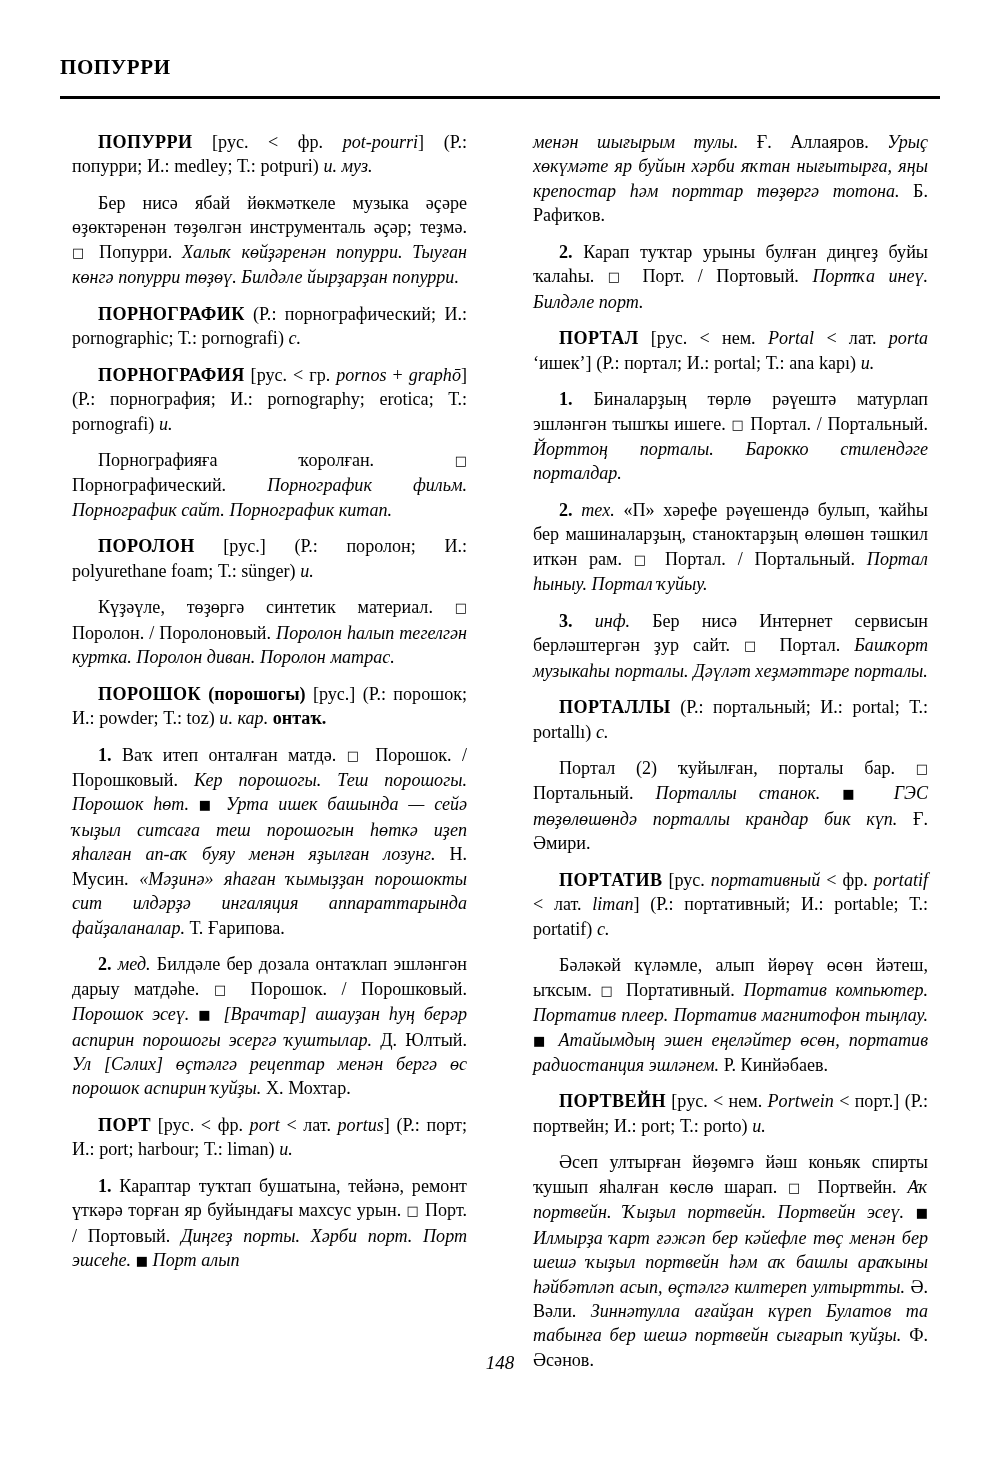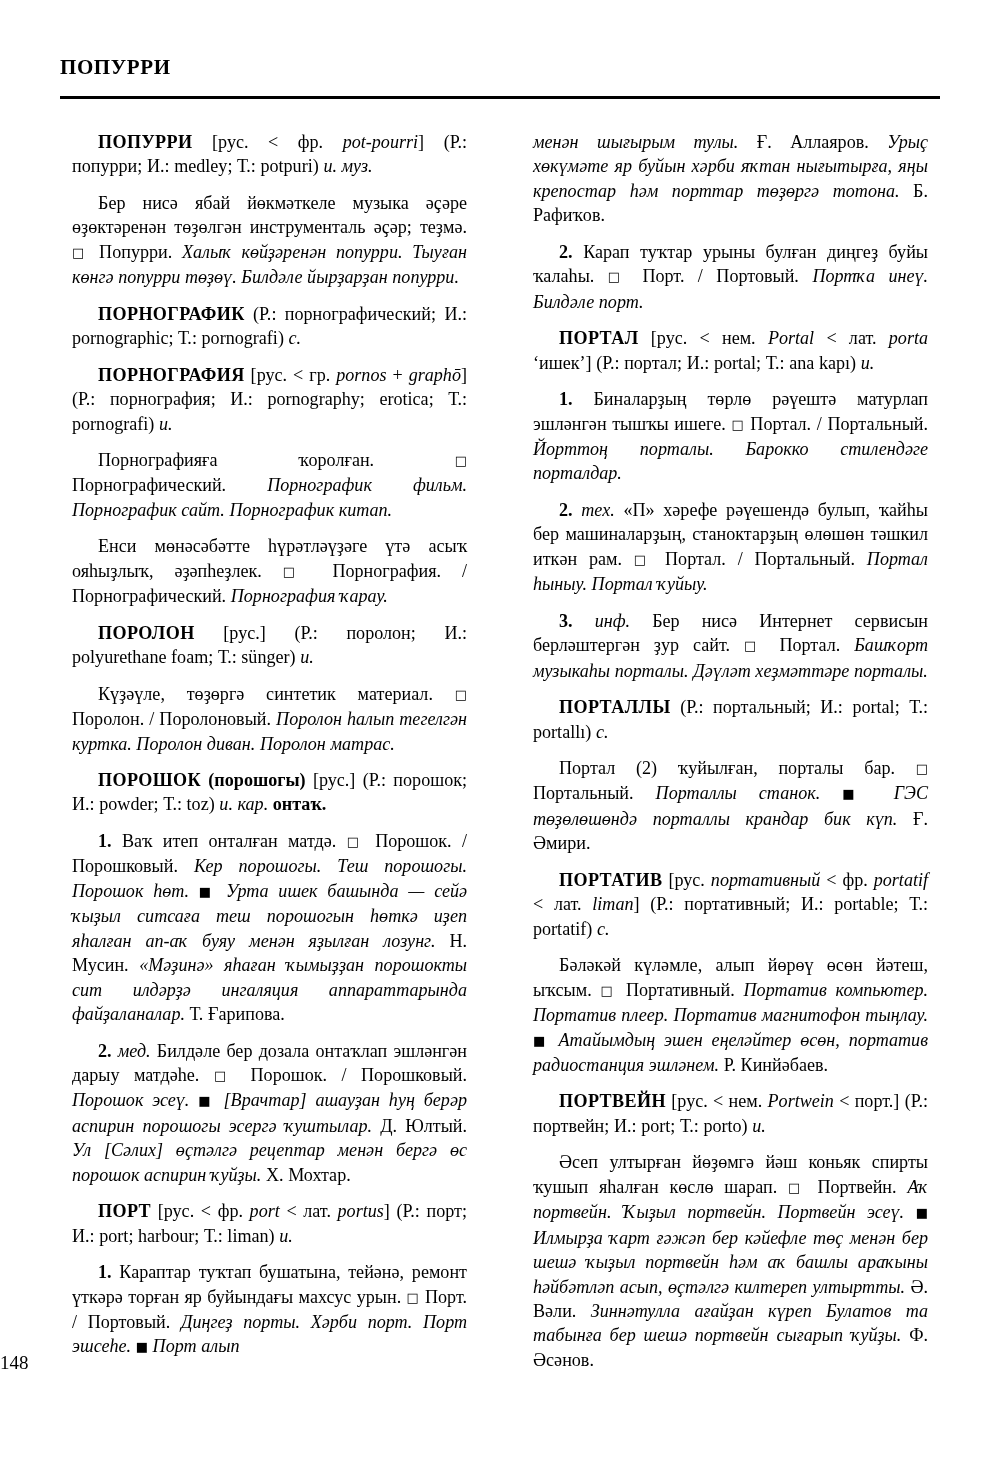--- a/index.html
+++ b/index.html
@@ -79,21 +79,23 @@
   .sqf {
     font-family: "DejaVu Sans", sans-serif;
     font-size: 13px;
     vertical-align: 1px;
   }
   .folio {
     position: absolute;
     top: 1352px;
     left: 0;
     width: 1000px;
+    text-align: center;
     font-size: 19px;
+    font-style: italic;
   }
 </style>
 </head>
 <body>
 
 <div class="page">
 
   <div class="running-head">ПОПУРРИ</div>
   <div class="head-rule"></div>
 
@@ -101,21 +103,20 @@
 
     <div class="col">
 
       <p class="e"><span class="hw">ПОПУРРИ</span> <span>[рус. &lt; фр. <span class="it">pot-pourri</span>]</span> <span>(Р.: попурри; И.: medley; Т.: potpuri)</span> <span class="it">и. муз.</span></p>
       <p class="e"><span>Бер нисә ябай йөкмәткеле музыка әҫәре өҙөктәренән төҙөлгән инструменталь әҫәр; теҙмә.</span> <span class="sq">□</span> <span>Попурри.</span> <span class="it">Халыҡ көйҙәренән попурри. Тыуған көнгә попурри төҙөү. Билдәле йырҙарҙан попурри.</span></p>
 
       <p class="e"><span class="hw">ПОРНОГРАФИК</span> <span>(Р.: порнографический; И.: pornographic; Т.: pornografi)</span> <span class="it">с.</span></p>
       <p class="e"><span class="hw">ПОРНОГРАФИЯ</span> <span>[рус. &lt; гр. <span class="it">pornos</span> + <span class="it">graphō</span>]</span> <span>(Р.: порнография; И.: pornography; erotica; Т.: pornografi)</span> <span class="it">и.</span></p>
 
       <p class="e"><span>Порнографияға ҡоролған.</span> <span class="sq">□</span> <span>Порнографический.</span> <span class="it">Порнографик фильм. Порнографик сайт. Порнографик китап.</span></p>
-      <p class="e"><span>Енси мөнәсәбәтте һүрәтләүҙәге үтә асыҡ ояһыҙлыҡ, әҙәпһеҙлек.</span> <span class="sq">□</span> <span>Порнография. / Порнографический.</span> <span class="it">Порнография ҡарау.</span></p>
 
       <p class="e"><span class="hw">ПОРОЛОН</span> <span>[рус.]</span> <span>(Р.: поролон; И.: polyurethane foam; Т.: sünger)</span> <span class="it">и.</span></p>
       <p class="e"><span>Күҙәүле, төҙөргә синтетик материал.</span> <span class="sq">□</span> <span>Поролон. / Поролоновый.</span> <span class="it">Поролон һалып тегелгән куртка. Поролон диван. Поролон матрас.</span></p>
 
       <p class="e"><span class="hw">ПОРОШОК</span> <span class="bn">(порошогы)</span> <span>[рус.]</span> <span>(Р.: порошок; И.: powder; Т.: toz)</span> <span class="it">и. кар.</span> <span class="bn">онтаҡ.</span></p>
       <p class="e"><span class="bn">1.</span> <span>Ваҡ итеп онталған матдә.</span> <span class="sq">□</span> <span>Порошок. / Порошковый.</span> <span class="it">Кер порошогы. Теш порошогы. Порошок һөт.</span> <span class="sqf">■</span> <span class="it">Урта ишек башында — сейә ҡыҙыл ситсаға теш порошогын һөткә иҙеп яһалған ап-аҡ буяу менән яҙылған лозунг.</span> <span>Н. Мусин.</span> <span class="it">«Мәҙинә» яһаған ҡымыҙҙан порошокты сит илдәрҙә ингаляция аппараттарында файҙаланалар.</span> <span>Т. Ғарипова.</span></p>
       <p class="e"><span class="bn">2.</span> <span class="it">мед.</span> <span>Билдәле бер дозала онтаҡлап эшләнгән дарыу матдәһе.</span> <span class="sq">□</span> <span>Порошок. / Порошковый.</span> <span class="it">Порошок эсеү.</span> <span class="sqf">■</span> <span class="it">[Врачтар] ашауҙан һуң берәр аспирин порошогы эсергә ҡуштылар.</span> <span>Д. Юлтый.</span> <span class="it">Ул [Сәлих] өҫтәлгә рецептар менән бергә өс порошок аспирин ҡуйҙы.</span> <span>Х. Мохтар.</span></p>
 
       <p class="e"><span class="hw">ПОРТ</span> <span>[рус. &lt; фр. <span class="it">port</span> &lt; лат. <span class="it">portus</span>]</span> <span>(Р.: порт; И.: port; harbour; Т.: liman)</span> <span class="it">и.</span></p>
       <p class="e"><span class="bn">1.</span> <span>Караптар туҡтап бушатына, тейәнә, ремонт үткәрә торған яр буйындағы махсус урын.</span> <span class="sq">□</span> <span>Порт. / Портовый.</span> <span class="it">Диңгеҙ порты. Хәрби порт. Порт эшсеһе.</span> <span class="sqf">■</span> <span class="it">Порт алып</span></p>

